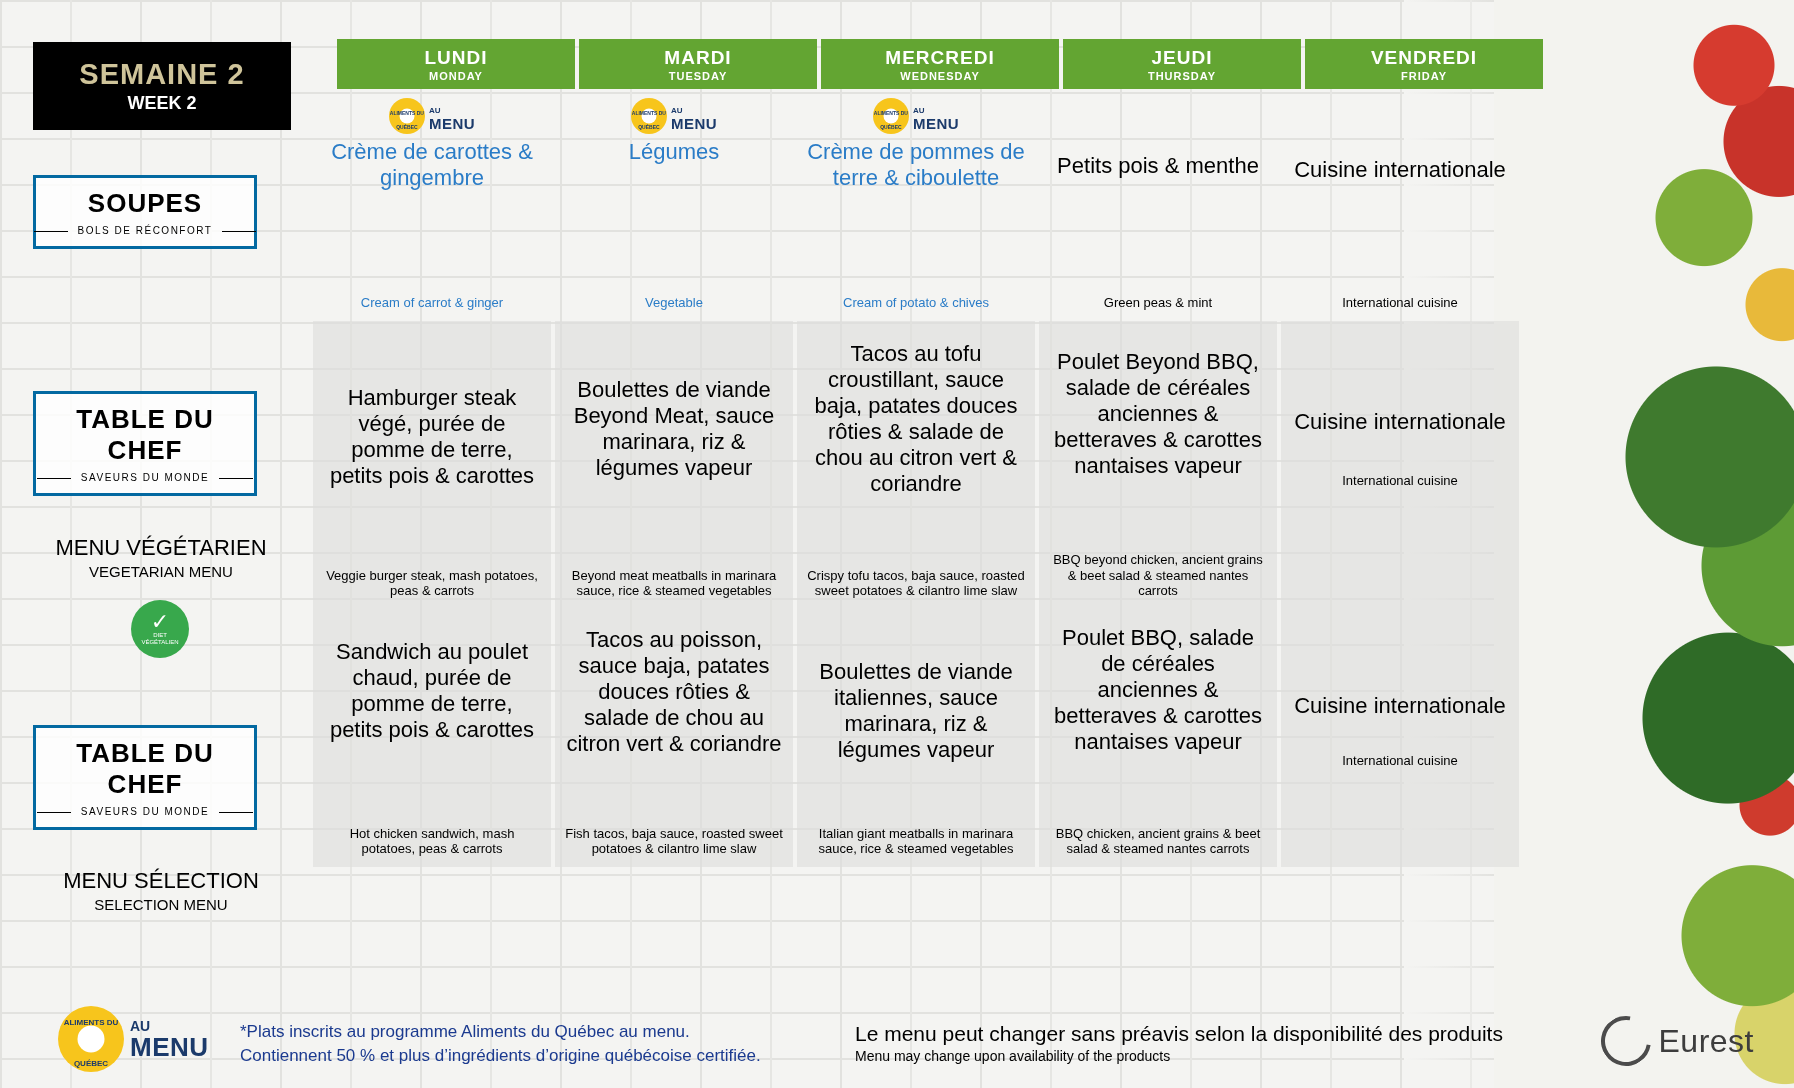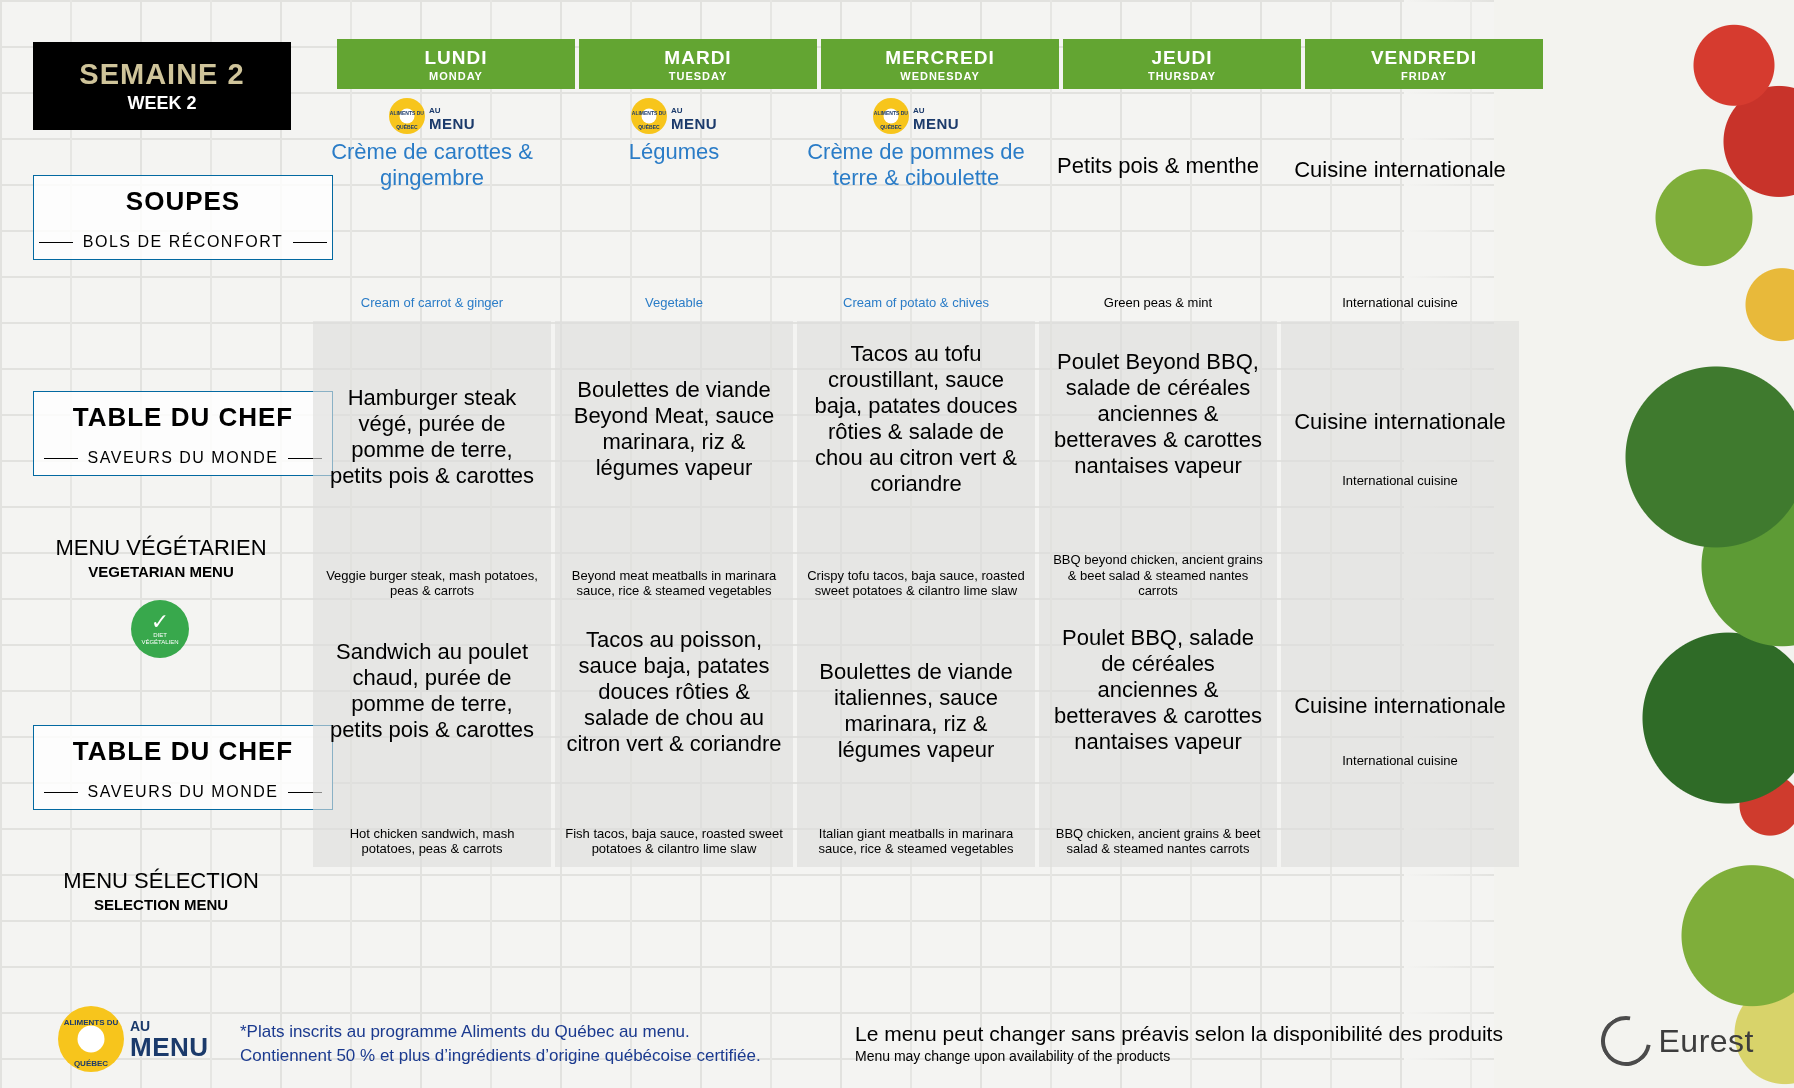--- a/index.html
+++ b/index.html
@@ -78,46 +78,46 @@
     font-size: 29px; font-weight: bold; letter-spacing: 1px;
     color: #cfc49a;
   }
   .week-badge .en {
     font-size: 18px; font-weight: bold; color: #ffffff; margin-top: 2px;
   }
 
   .cat-box {
     position: absolute;
     left: 33px;
-    width: 300px;
-    border: 1px solid #0369a1;
+    width: 224px;
+    border: 3px solid #0369a1;
     background: rgba(255,255,255,0.82);
     text-align: center;
     padding: 10px 0 8px 0;
     box-sizing: border-box;
   }
   .cat-box .title {
     font-size: 26px; font-weight: bold; letter-spacing: 1px; color: #000;
   }
   .cat-box .sub {
-    font-size: 16px; letter-spacing: 1.5px; color: #000; margin-top: 16px;
+    font-size: 10px; letter-spacing: 1.5px; color: #000; margin-top: 6px;
     position: relative; display: inline-block; padding: 0 4px;
   }
   .cat-box .sub:before, .cat-box .sub:after {
     content: ""; position: absolute; top: 50%; width: 34px; height: 1px; background: #000;
   }
   .cat-box .sub:before { left: -40px; }
   .cat-box .sub:after { right: -40px; }
 
   .cat-caption {
     position: absolute;
     left: 33px; width: 256px; text-align: center;
   }
   .cat-caption .fr { font-size: 22px; color: #000; }
-  .cat-caption .en { font-size: 15px; color: #000; margin-top: 2px; font-weight: bold; }
+  .cat-caption .en { font-size: 15px; color: #000; margin-top: 2px; }
 
   .veg-badge {
     position: absolute;
     left: 131px;
     width: 58px; height: 58px;
     border-radius: 50%;
     background: #38a84c;
     color: #fff;
     display: flex; flex-direction: column; align-items: center; justify-content: center;
     font-size: 6px; text-align: center; line-height: 1.15;

